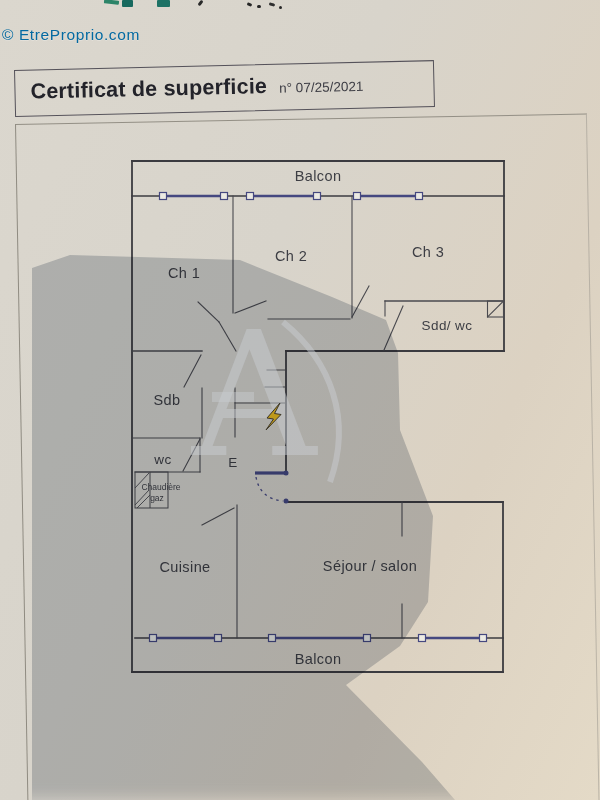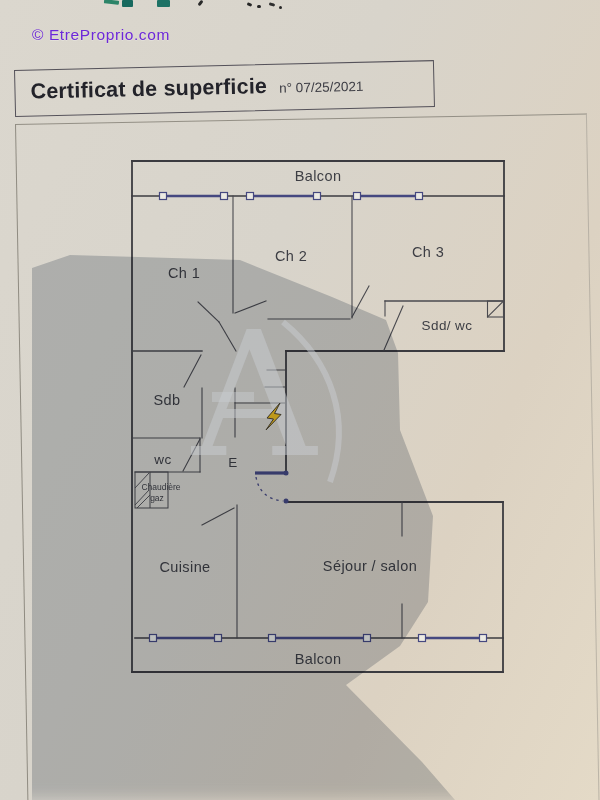--- a/index.html
+++ b/index.html
@@ -15,22 +15,22 @@
   .pm1{left:104px;top:0;width:15px;height:4px;background:#2c8468;transform:rotate(6deg);}
   .pm2{left:122px;top:0;width:11px;height:7px;background:#17695e;}
   .pm3{left:157px;top:0;width:13px;height:7px;background:#1d7265;}
   .pm4{left:199px;top:0;width:3px;height:6px;background:#2a2a2a;transform:rotate(35deg);border-radius:2px;}
   .pm5{left:247px;top:3px;width:5px;height:3px;background:#262626;border-radius:2px;transform:rotate(20deg);}
   .pm6{left:257px;top:5px;width:4px;height:3px;background:#262626;border-radius:2px;}
   .pm7{left:269px;top:3px;width:6px;height:3px;background:#2e2e2e;border-radius:2px;transform:rotate(15deg);}
   .pm8{left:279px;top:6px;width:3px;height:3px;background:#262626;border-radius:2px;}
 
   .wm-top{
-    position:absolute;left:32px;top:26px;
-    font-size:15.5px;letter-spacing:.6px;color:#6d28d9;
+    position:absolute;left:2px;top:26px;
+    font-size:15.5px;letter-spacing:.6px;color:#0369a1;
     text-shadow:0 1px 0 rgba(255,255,255,.25);
   }
 
   .title-box{
     position:absolute;left:14px;top:70px;width:420px;height:47px;
     border:1.4px solid #55525a;
     transform:rotate(-1.35deg);transform-origin:left top;
     display:flex;align-items:baseline;padding-left:15px;box-sizing:border-box;
   }
   .title-box .inner{display:flex;align-items:baseline;margin-top:9px;}

